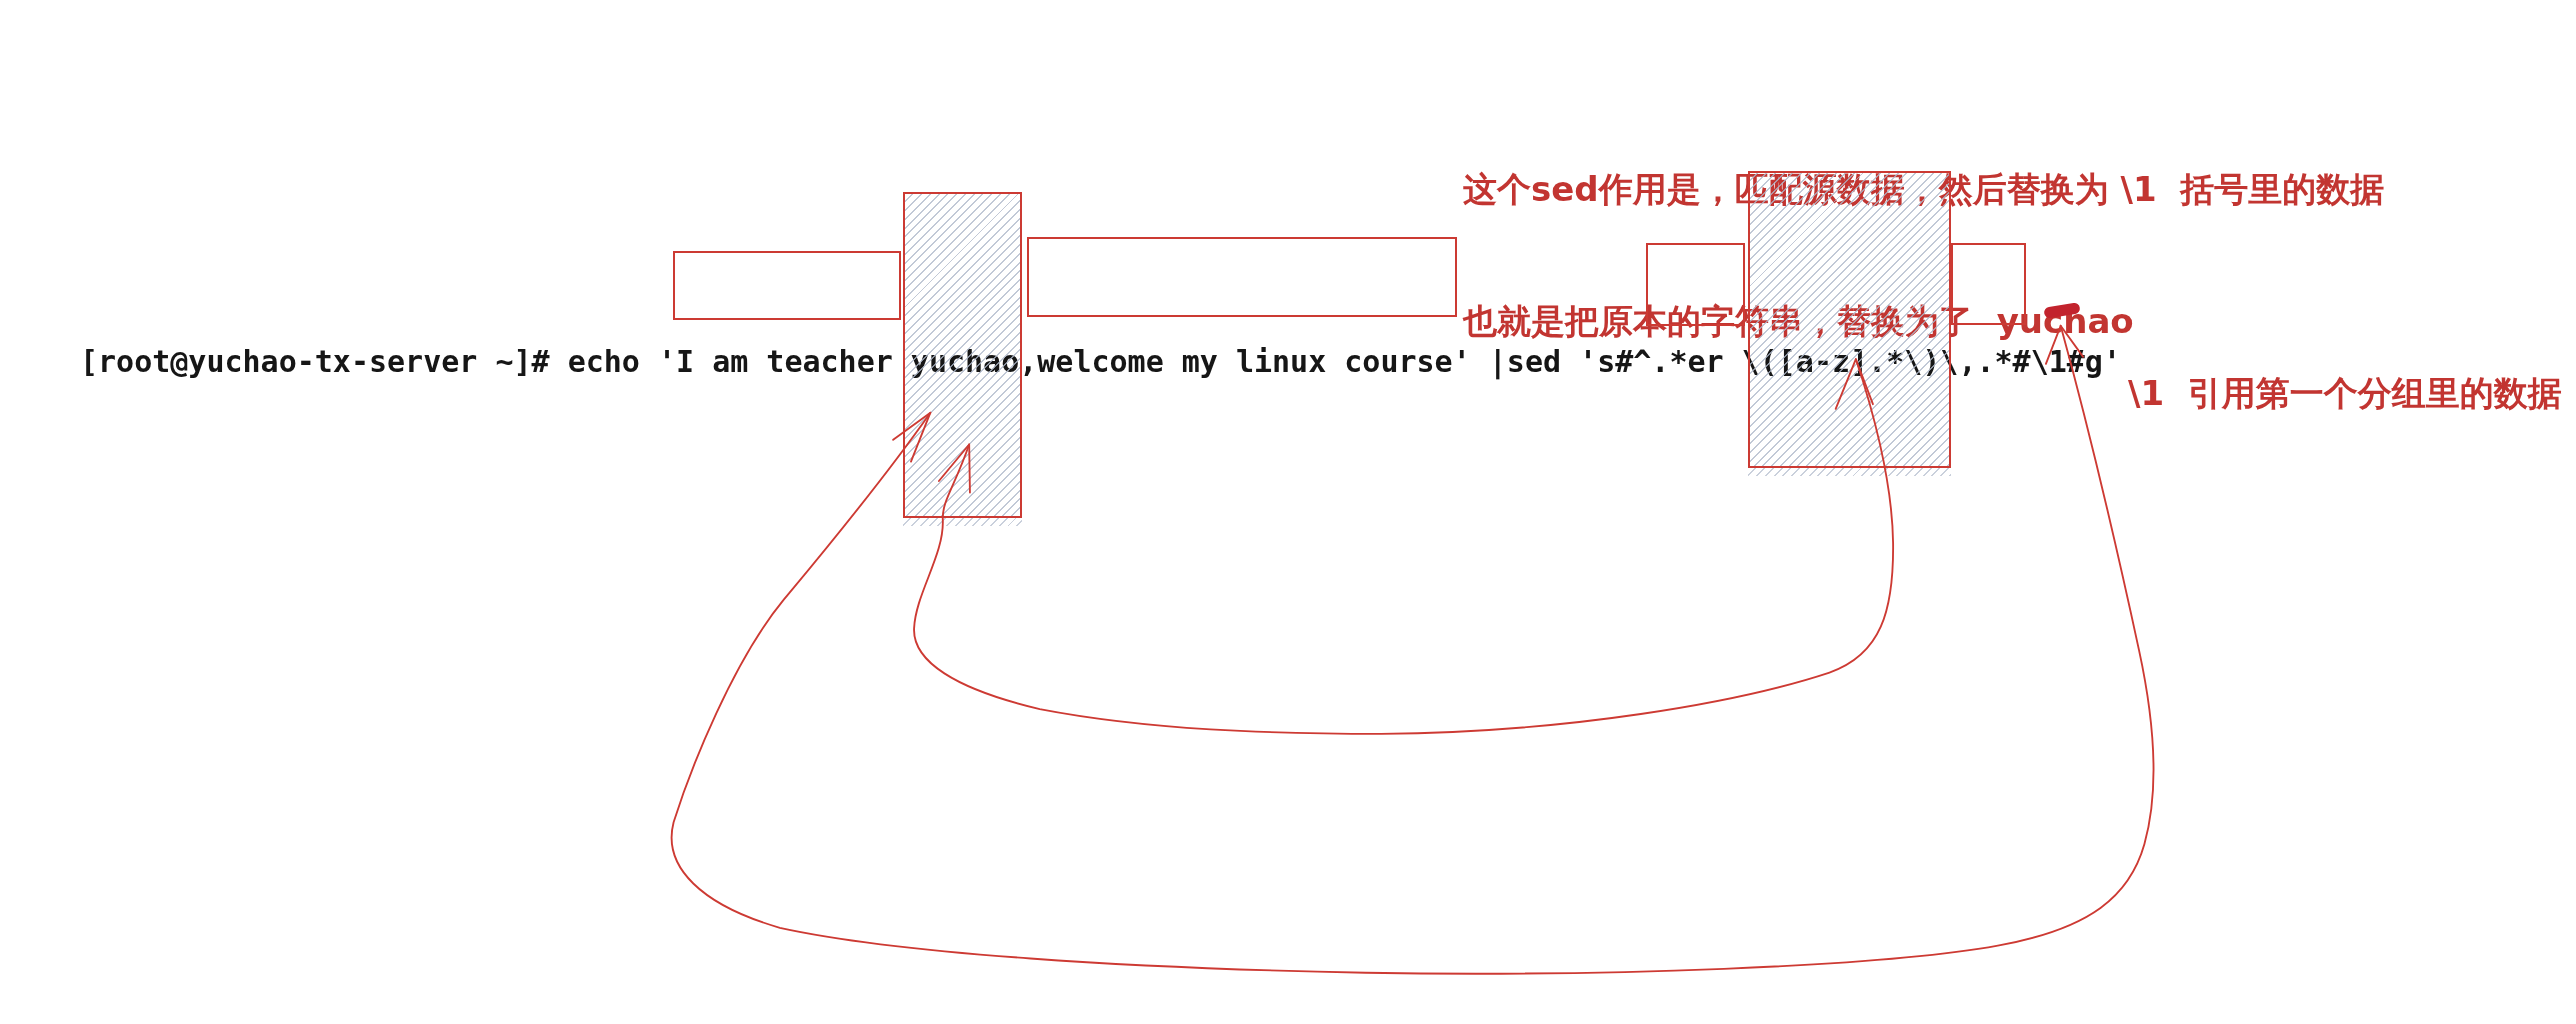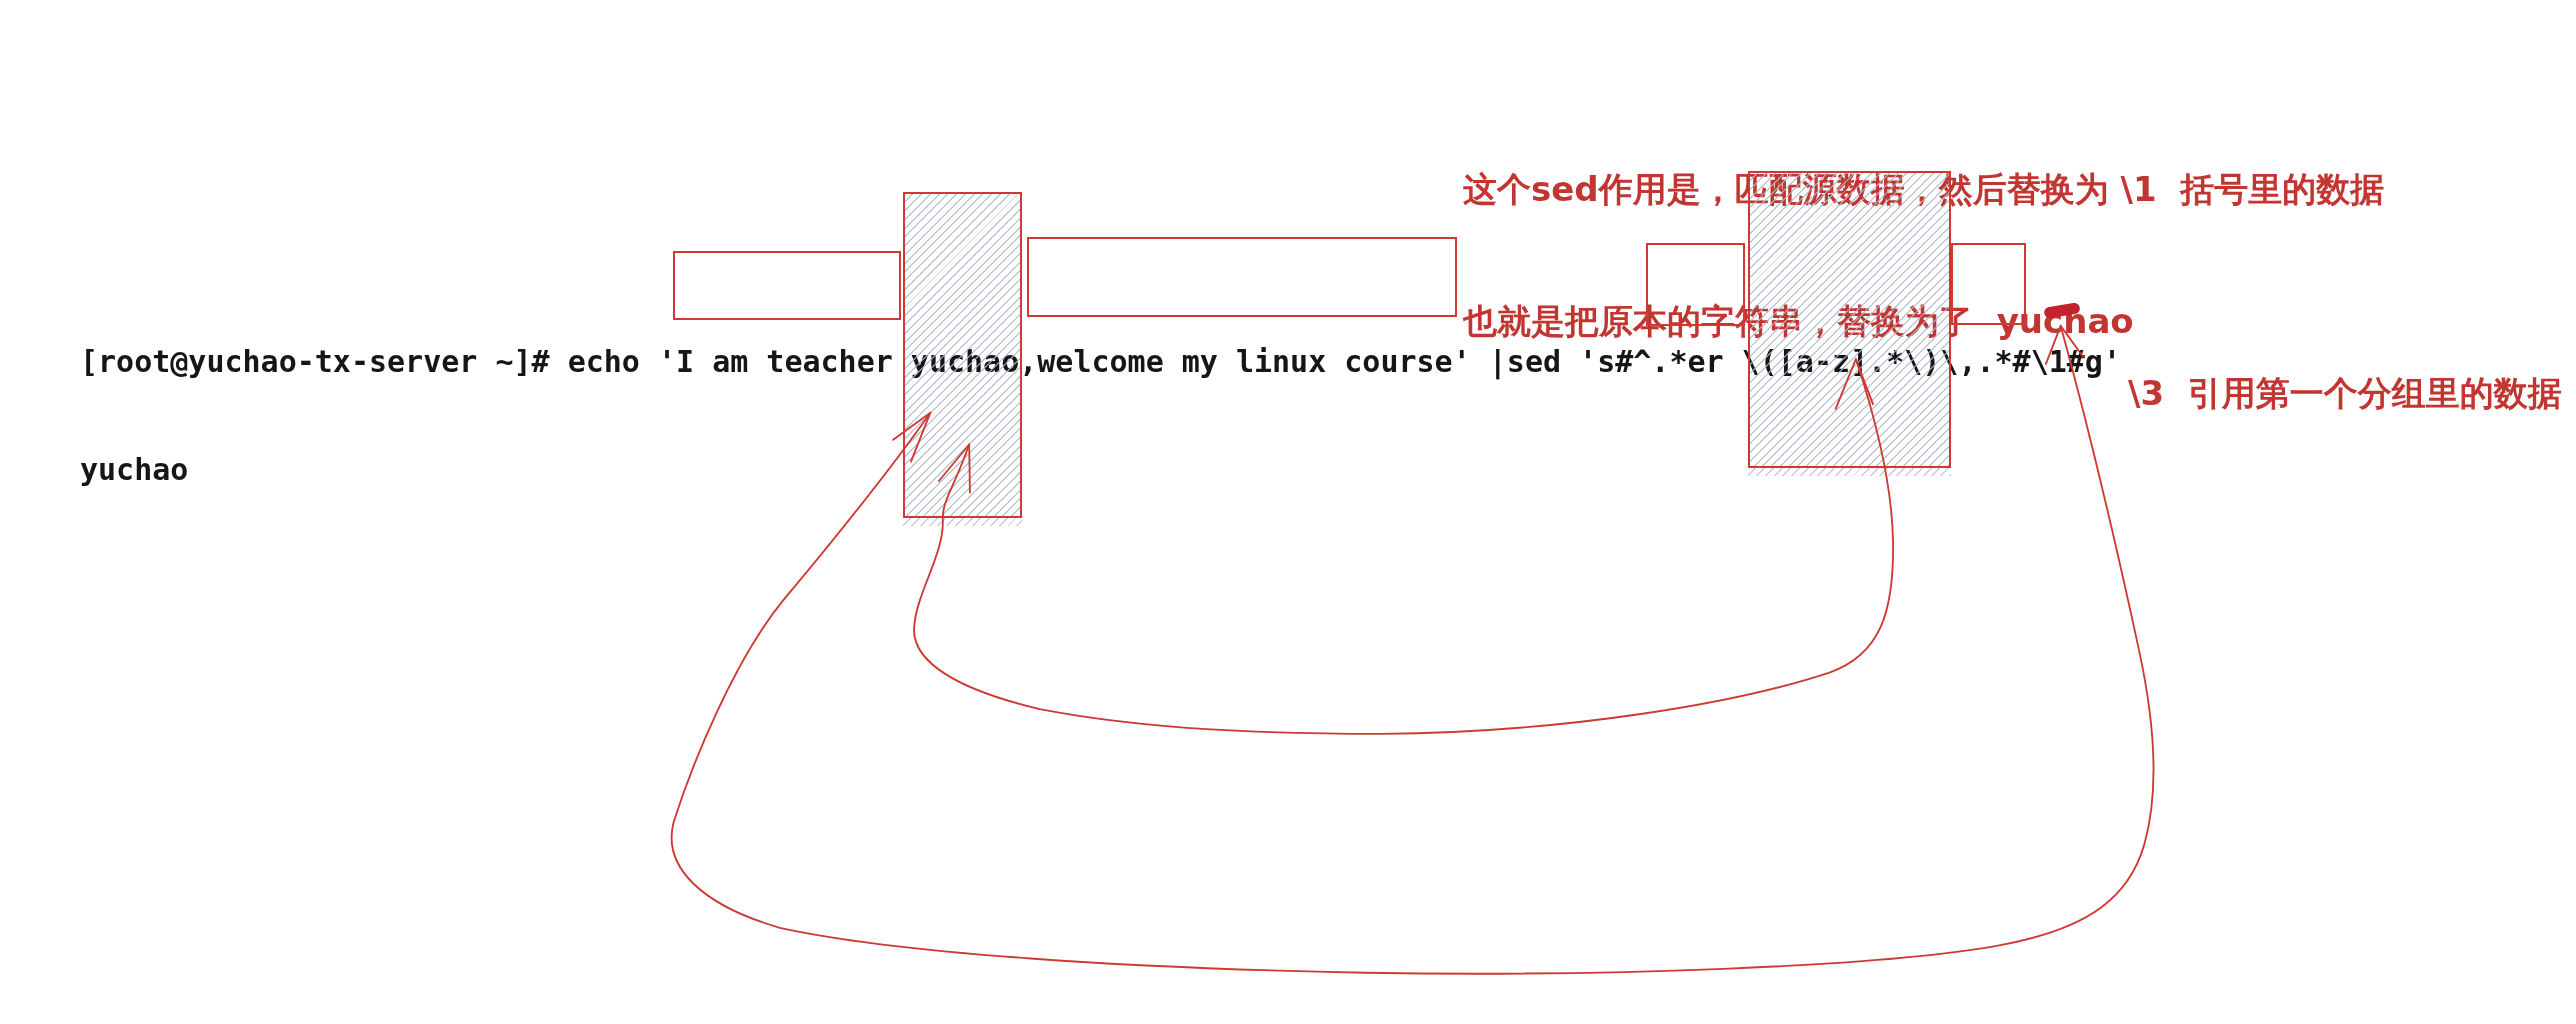--- a/index.html
+++ b/index.html
@@ -35,29 +35,28 @@
   svg.overlay{position:absolute;left:0;top:0;width:2576px;height:1024px;pointer-events:none;}
   svg.overlay path{stroke:#cd3a33;stroke-width:2.4;fill:none;stroke-linecap:round;}
 </style>
 </head>
 <body>
 
 <div class="canvas">
 
   <div class="term">
     <div>[root@yuchao-tx-server ~]# echo 'I am teacher yuchao,welcome my linux course' |sed 's#^.*er \([a-z].*\)\,.*#\1#g'</div>
-    <div>yuchao</div>
   </div>
 
   <div class="note" style="left:1463px;top:79px;">
     <div>这个sed作用是，匹配源数据，然后替换为 \1  括号里的数据</div>
     <div>也就是把原本的字符串，替换为了  yuchao</div>
   </div>
 
-  <div class="note" style="left:2128px;top:371px;">\3  引用第一个分组里的数据</div>
+  <div class="note" style="left:2128px;top:371px;">\1  引用第一个分组里的数据</div>
 
   <div class="redbox" style="left:673px;top:251px;width:228px;height:69px;"></div>
   <div class="redbox" style="left:1027px;top:237px;width:430px;height:80px;"></div>
   <div class="redbox" style="left:1646px;top:243px;width:99px;height:83px;"></div>
   <div class="redbox" style="left:1951px;top:243px;width:75px;height:82px;"></div>
 
   <div class="hatch" style="left:903px;top:192px;width:119px;height:326px;"></div>
   <div class="hatch-tail" style="left:903px;top:518px;width:119px;"></div>
   <div class="hatch" style="left:1748px;top:171px;width:203px;height:297px;"></div>
   <div class="hatch-tail" style="left:1748px;top:468px;width:203px;"></div>

